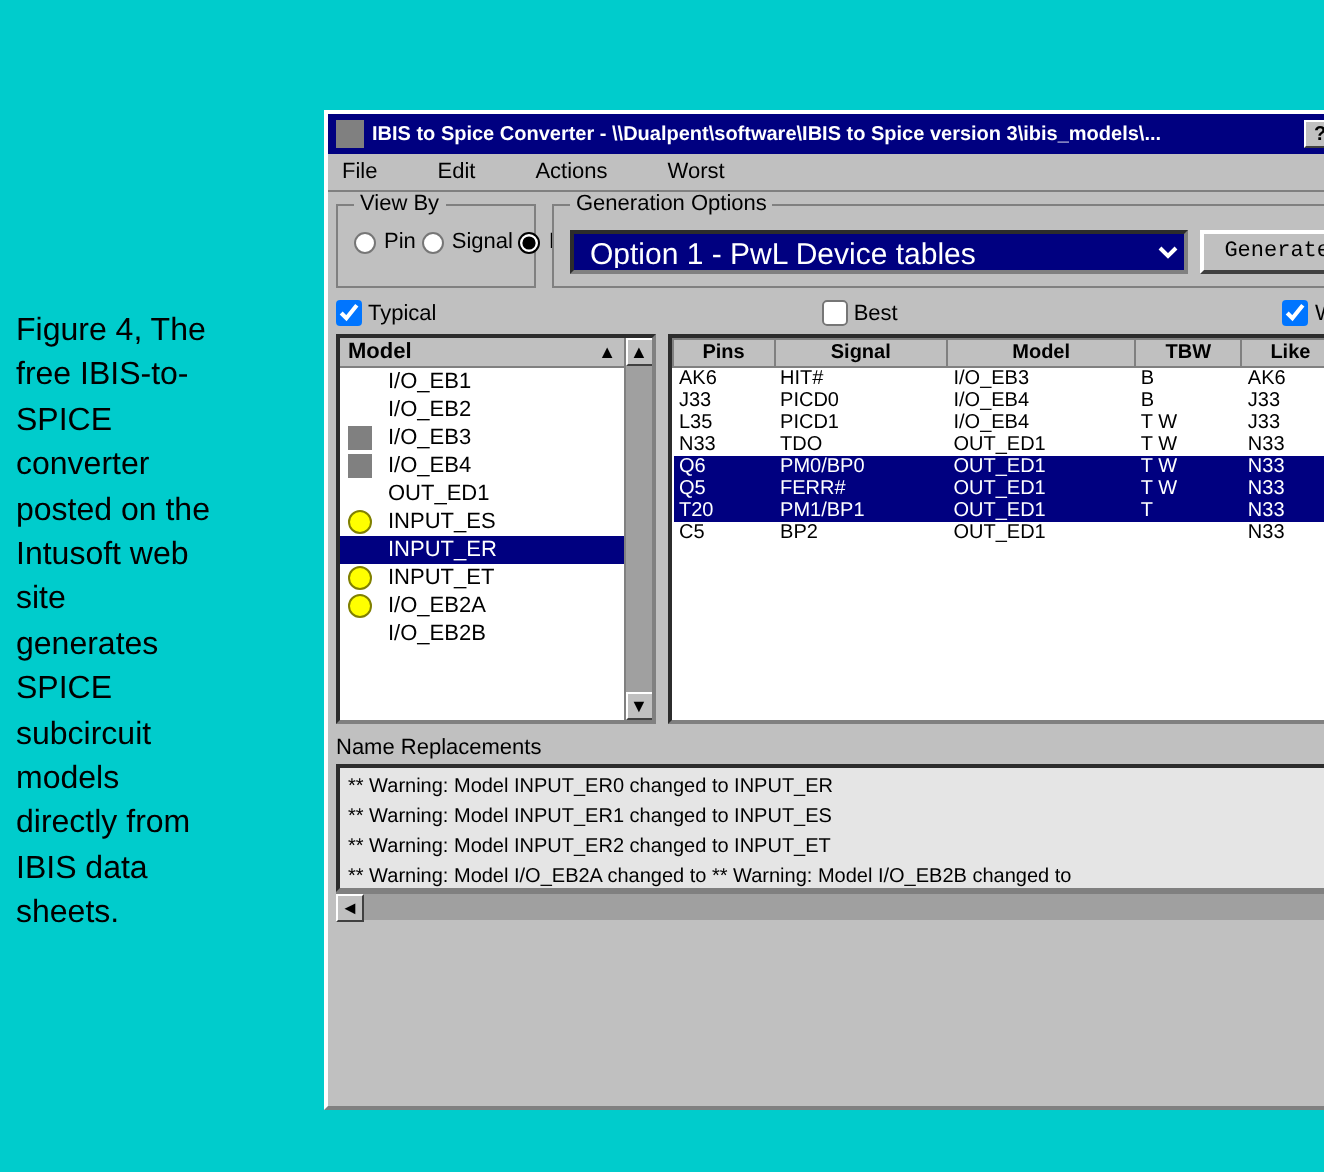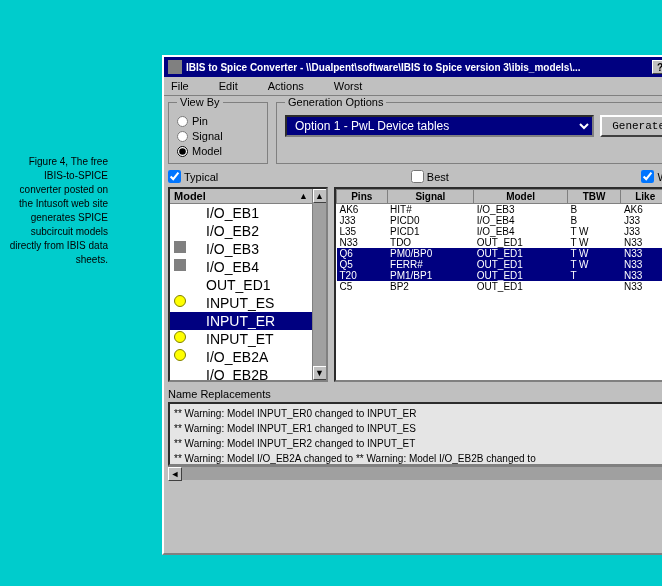--- a/index.html
+++ b/index.html
@@ -13,23 +13,22 @@
       position: relative;
     }
 
     
     .figure-caption {
       position: absolute;
       left: 8px;
       top: 155px;
       width: 100px;
       color: #000;
-      font-size: 10px;
+      font-size: 16px;
       line-height: 1.4;
-      text-align: right;
     }
 
     
     .window {
       position: absolute;
       left: 118px;
       top: 55px;
       width: 530px;
       height: 500px;
       background: #C0C0C0;
@@ -134,21 +133,21 @@
     .view-by-box {
       width: 100px;
     }
 
     .gen-options-box {
       flex: 1;
     }
 
     .radio-group {
       display: flex;
-      flex-direction: column;
+      flex-direction: row;
       gap: 3px;
       margin-top: 4px;
     }
 
     .radio-item {
       display: flex;
       align-items: center;
       gap: 4px;
       font-size: 11px;
     }
@@ -164,21 +163,21 @@
       align-items: center;
       gap: 6px;
       margin-top: 4px;
     }
 
     .dropdown {
       flex: 1;
       background: #000080;
       color: #FFFFFF;
       border: 2px inset #808080;
-      font-size: 12px;
+      font-size: 15px;
       padding: 1px 4px;
       height: 22px;
       cursor: pointer;
     }
 
     .generate-btn {
       background: #C0C0C0;
       border: 2px solid #FFFFFF;
       border-right-color: #404040;
       border-bottom-color: #404040;
@@ -232,25 +231,25 @@
       border-bottom: 1px solid #808080;
       padding: 1px 4px;
       font-size: 11px;
       font-weight: bold;
       display: flex;
       align-items: center;
     }
 
     .list-item {
       display: flex;
-      align-items: flex-start;
+      align-items: center;
       padding: 1px 4px;
-      font-size: 14px;
+      font-size: 11px;
       cursor: default;
-      gap: 20px;
+      gap: 8px;
     }
 
     .list-item.highlighted {
       background: #000080;
       color: #FFFFFF;
     }
 
     .item-icon {
       width: 12px;
       height: 12px;

